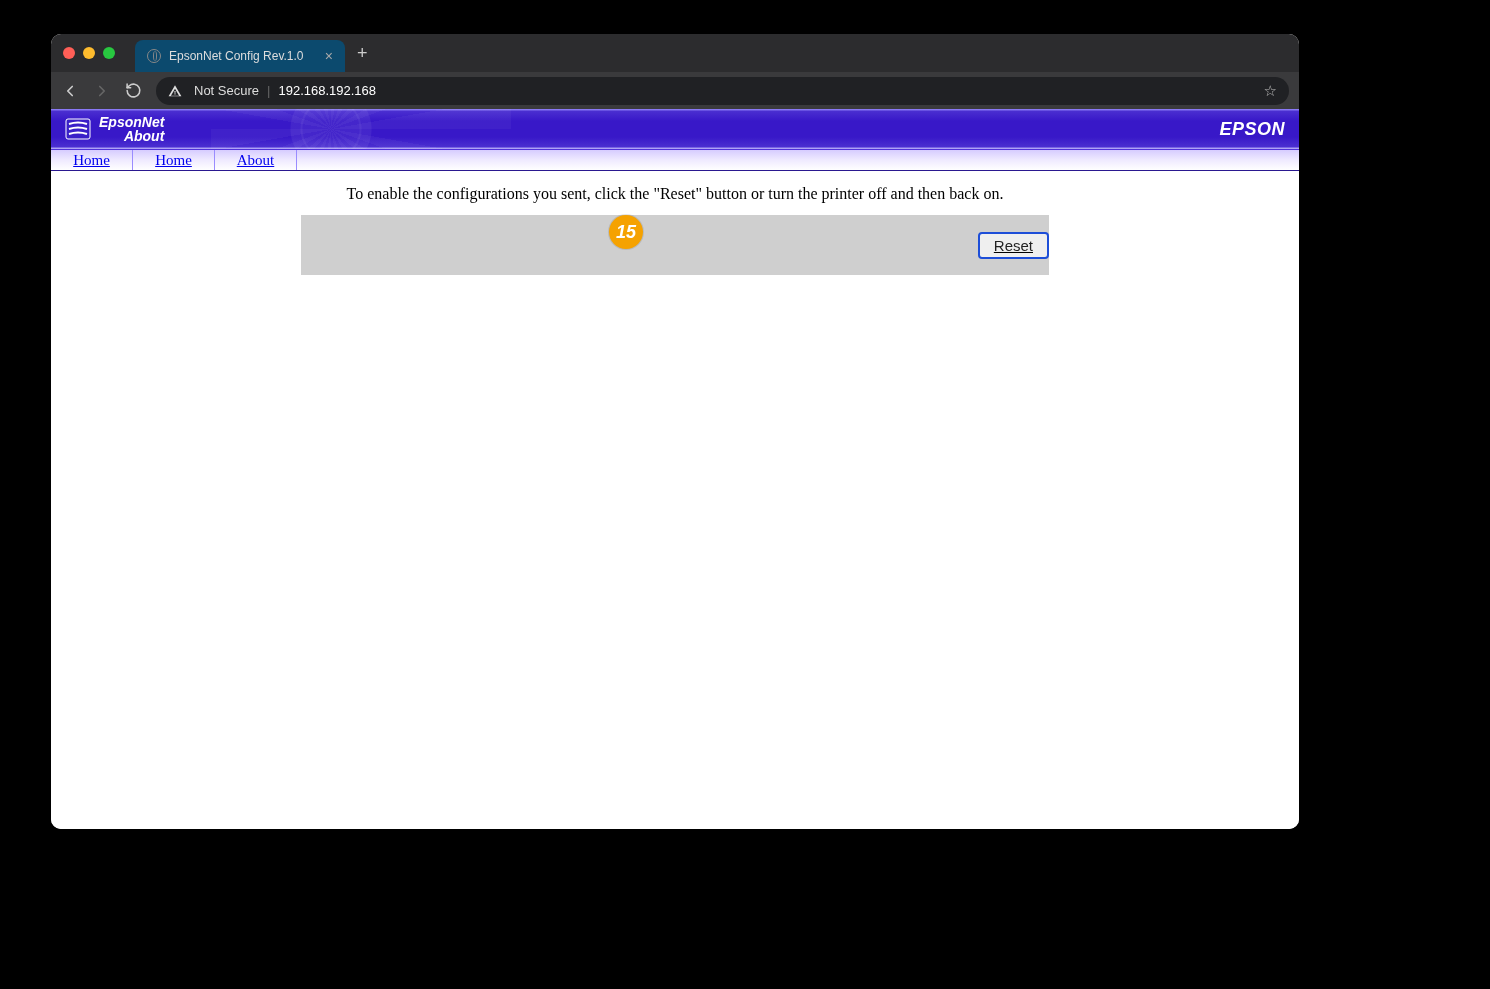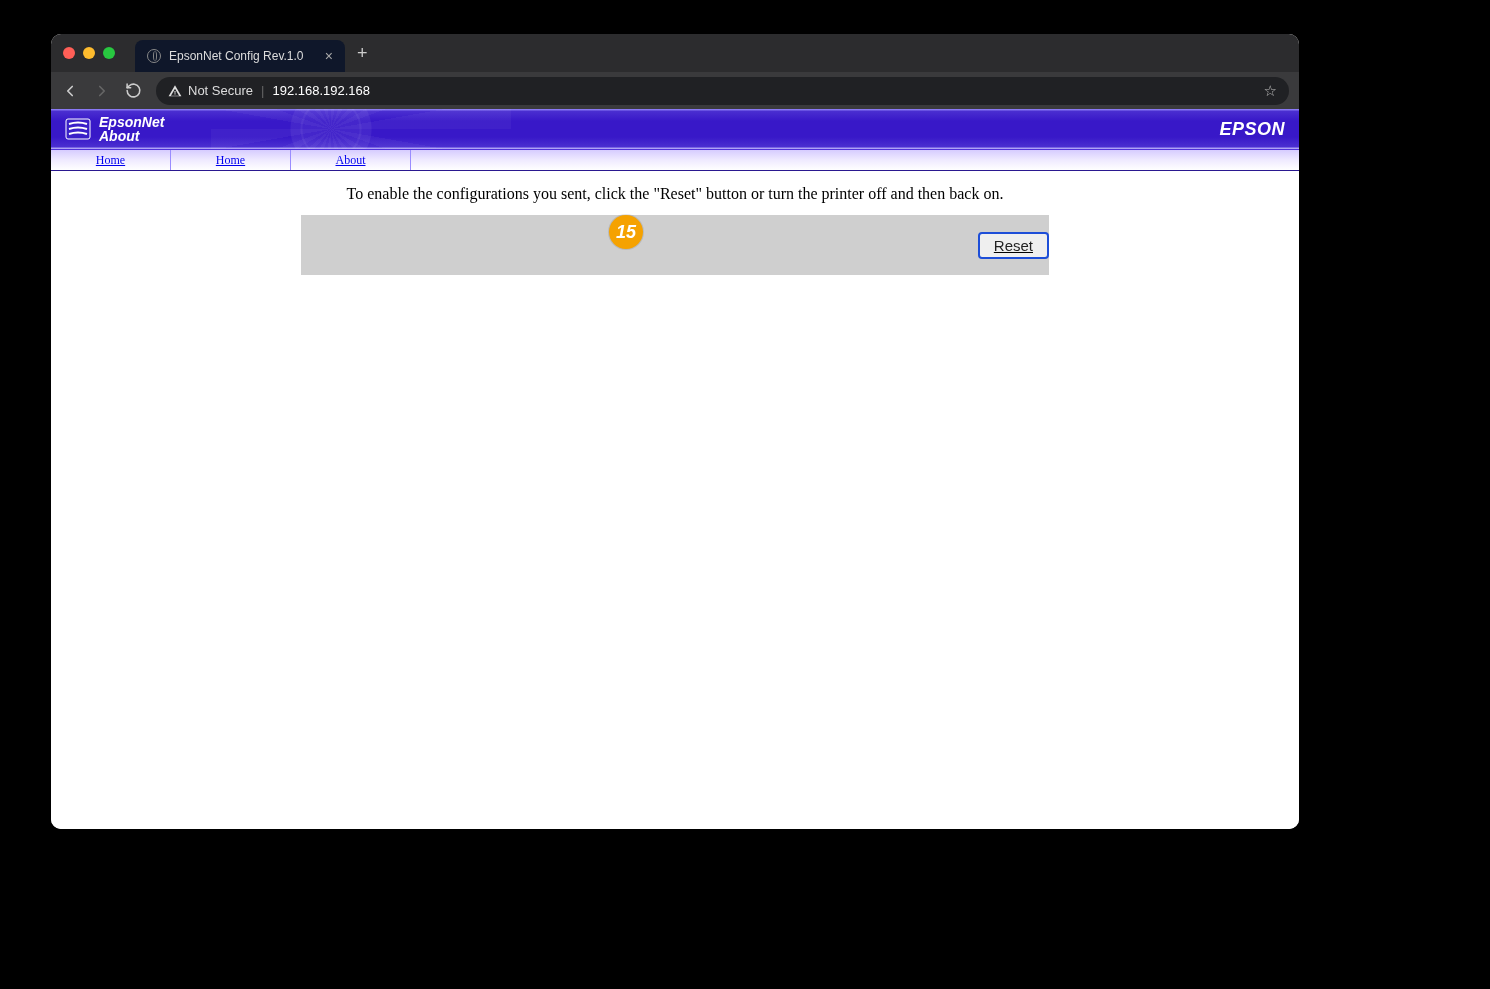--- a/index.html
+++ b/index.html
@@ -32,21 +32,21 @@
     display: flex;
     gap: 8px;
     align-items: center;
   }
   .tl { width: 12px; height: 12px; border-radius: 50%; }
   .tl.red { background: #ff5f57; }
   .tl.yellow { background: #febc2e; }
   .tl.green { background: #28c840; }
   .tab {
     margin-left: 20px;
-    background: #0f172a;
+    background: #0c4a6e;
     height: 32px;
     border-radius: 8px 8px 0 0;
     display: flex;
     align-items: center;
     padding: 0 12px;
     gap: 8px;
     min-width: 210px;
     align-self: flex-end;
   }
   .tab-favicon {
@@ -82,21 +82,21 @@
     background: #202124;
     border-radius: 14px;
     height: 28px;
     display: flex;
     align-items: center;
     padding: 0 12px;
     gap: 8px;
     color: #ccc;
     font-size: 13px;
   }
-  .not-secure { color: #ddd; display: flex; align-items: center; gap: 6px; }
+  .not-secure { color: #ddd; display: flex; align-items: center; gap: 12px; }
   .addr-sep { color: #666; }
   .addr-url { color: #fff; }
   .addr-star { margin-left: auto; color: #bbb; font-size: 15px; }
   .page {
     background: #fff;
     height: calc(100% - 75px);
     overflow: hidden;
   }
   .banner {
     height: 40px;
@@ -125,40 +125,41 @@
     width: 26px; height: 22px;
     position: relative;
   }
   .logo-mark svg { display: block; }
   .logo-text {
     color: #fff;
     font-weight: bold;
     font-style: italic;
     line-height: 1;
     font-size: 14px;
+    text-align: right;
   }
   .banner-brand {
     margin-left: auto;
     color: #fff;
     font-weight: bold;
     font-style: italic;
     font-size: 18px;
     letter-spacing: 0.5px;
   }
   .menubar {
     height: 22px;
     background: linear-gradient(180deg, #d6ccff 0%, #efeaff 50%, #fff 100%);
     border-top: 1px solid #5030d8;
     border-bottom: 1px solid #2a1890;
     display: flex;
   }
   .menu-item {
-    width: 120px;
+    width: 82px;
     text-align: center;
-    font-size: 12px;
+    font-size: 15px;
     color: #0000ee;
     text-decoration: underline;
     border-right: 1px solid #9a8cff;
     line-height: 20px;
     cursor: pointer;
     font-family: "Times New Roman", serif;
   }
   .content-header {
     background: #cfcfcf;
     text-align: center;

